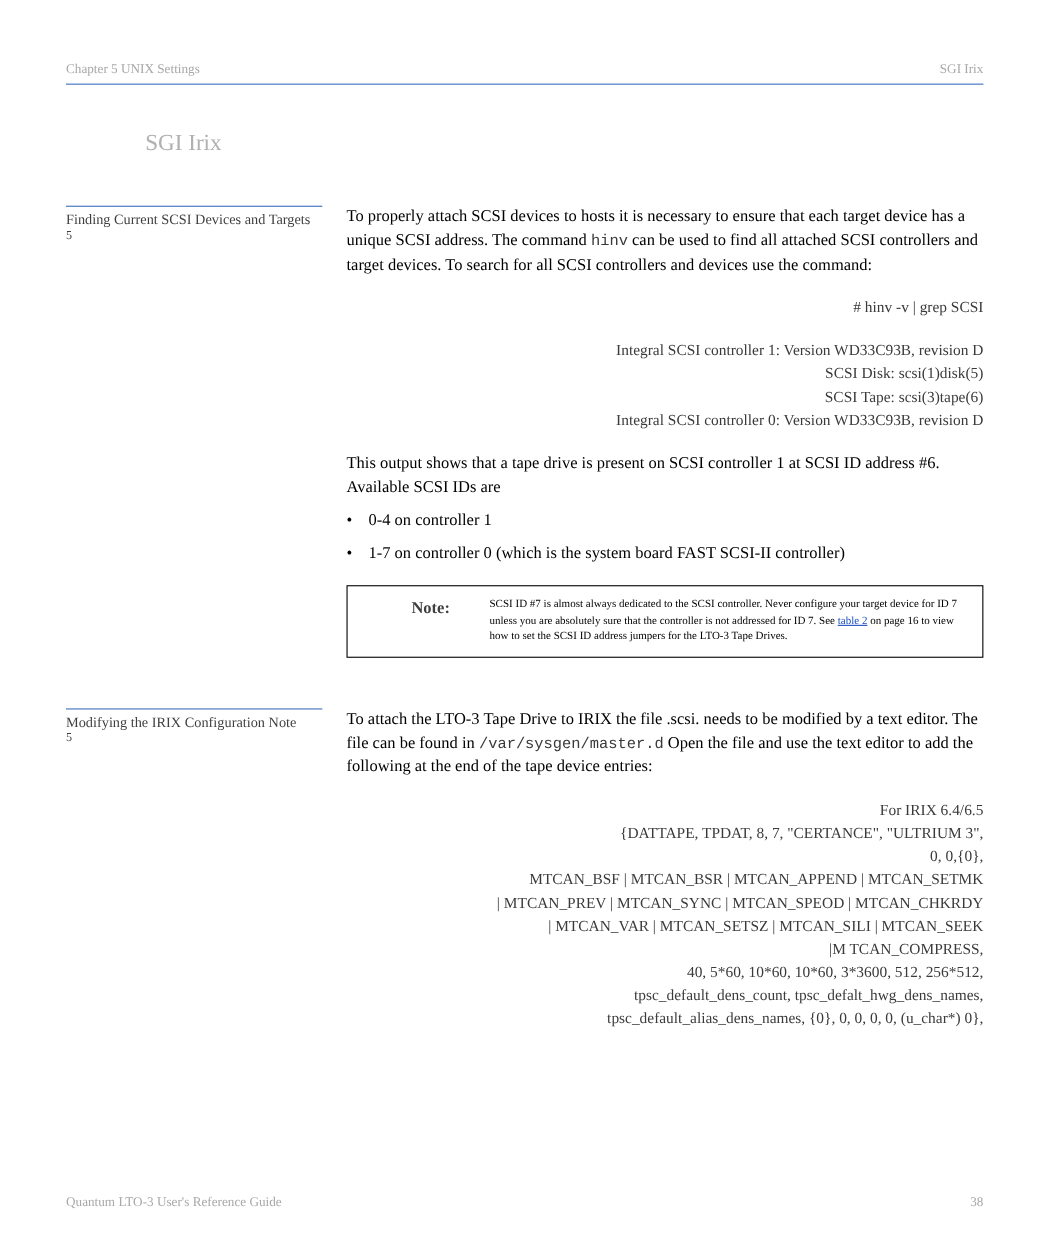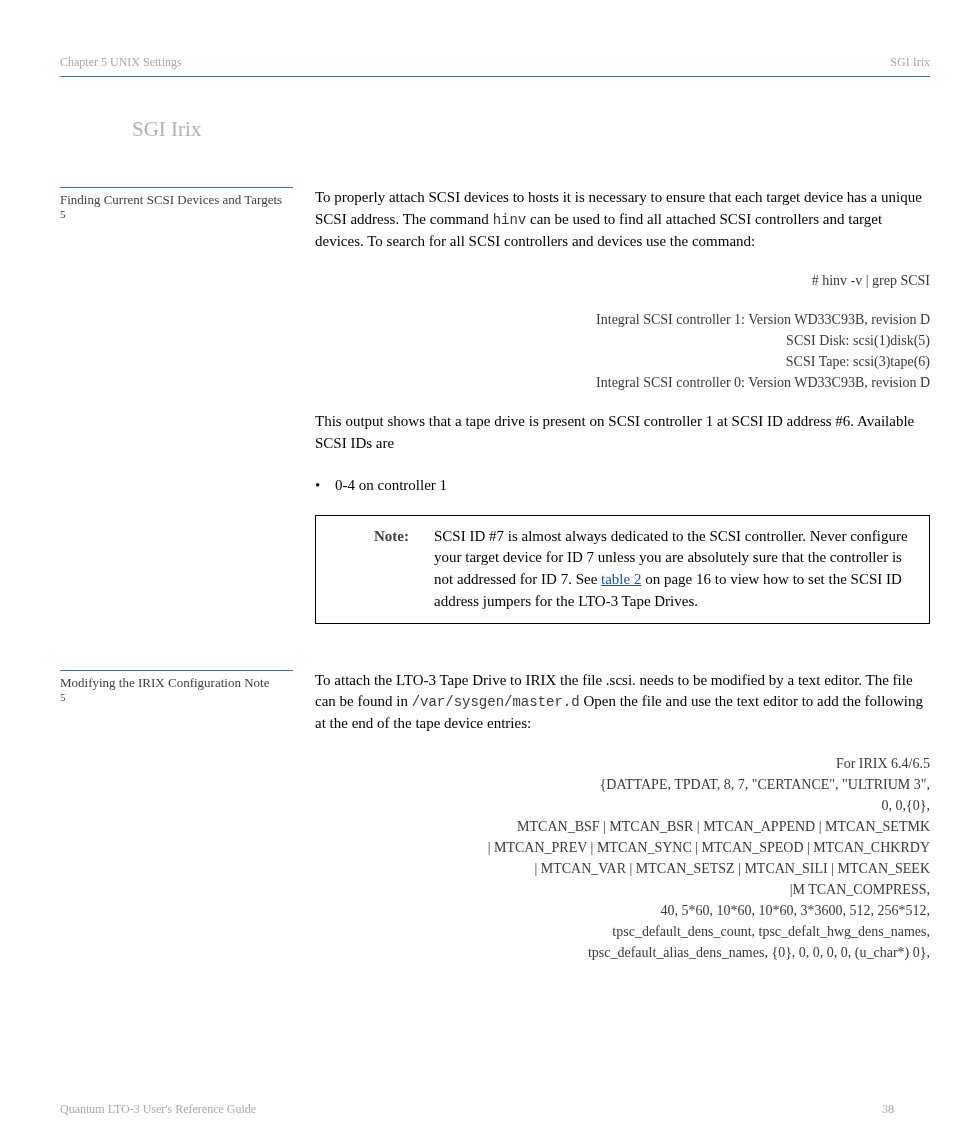--- a/index.html
+++ b/index.html
@@ -9,21 +9,21 @@
   }
   body {
     width: 954px;
     height: 1145px;
     background: #ffffff;
     font-family: "Palatino Linotype", "Book Antiqua", Palatino, Georgia, serif;
     color: #000;
     position: relative;
   }
   .page {
-    padding: 55px 24px 40px 60px;
+    padding: 55px 60px 40px 60px;
   }
   .header {
     display: flex;
     justify-content: space-between;
     font-size: 12px;
     color: #a8a8a8;
     margin-bottom: 6px;
   }
   .top-rule {
     border: none;
@@ -106,30 +106,31 @@
   }
   .note-label {
     font-weight: bold;
     font-size: 15px;
     color: #3f3f3f;
     padding-right: 12px;
     min-width: 60px;
     margin-left: 44px;
   }
   .note-body {
-    font-size: 15px;
+    font-size: 10px;
     line-height: 1.45;
+    margin-left: 11px;
   }
   .link {
     color: #1a4fbf;
     text-decoration: underline;
   }
   .footer {
     position: absolute;
-    bottom: 28px;
+    bottom: 45px;
     left: 60px;
     right: 60px;
     display: flex;
     justify-content: space-between;
     font-size: 12px;
     color: #a8a8a8;
   }
 </style>
 </head>
 <body>
@@ -152,23 +153,24 @@
     </div>
     <div class="section-body">
       <div class="body-text">
         <span>To properly attach SCSI devices to hosts it is necessary to ensure that each target device has a unique SCSI address. The command </span><span class="code-inline">hinv</span><span> can be used to find all attached SCSI controllers and target devices. To search for all SCSI controllers and devices use the command:</span>
       </div>
       <div class="code-block"># hinv -v | grep SCSI</div>
       <div class="code-block">Integral SCSI controller 1: Version WD33C93B, revision D
 SCSI Disk: scsi(1)disk(5)
 SCSI Tape: scsi(3)tape(6)
 Integral SCSI controller 0: Version WD33C93B, revision D</div>
-      <div class="body-text" style="margin-bottom:20px;">This output shows that a tape drive is present on SCSI controller 1 at SCSI ID address #6. Available SCSI IDs are</div>
+      <div class="body-text" style="margin-bottom:8px;">This output shows that a tape drive is present on SCSI controller 1 at SCSI ID address #6. Available SCSI IDs are</div>
       <ul class="bullet-list">
         <li>0-4 on controller 1</li>
+        <li>1-7 on controller 0 (which is the system board FAST SCSI-II controller)</li>
       </ul>
       <div class="note-box">
         <div class="note-label">Note:</div>
         <div class="note-body">
           <span>SCSI ID #7 is almost always dedicated to the SCSI controller. Never configure your target device for ID 7 unless you are absolutely sure that the controller is not addressed for ID 7. See </span><a class="link" href="#">table 2</a><span> on page 16 to view how to set the SCSI ID address jumpers for the LTO-3 Tape Drives.</span>
         </div>
       </div>
     </div>
   </div>
 

